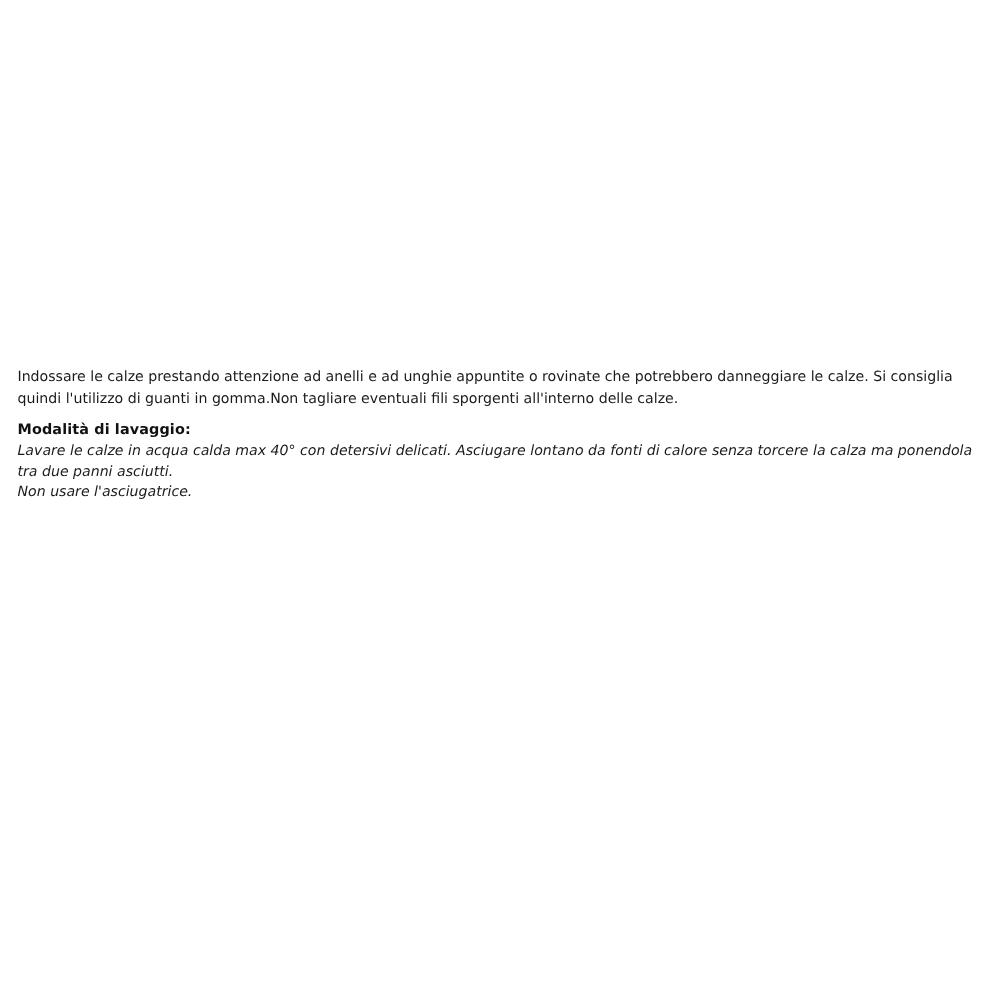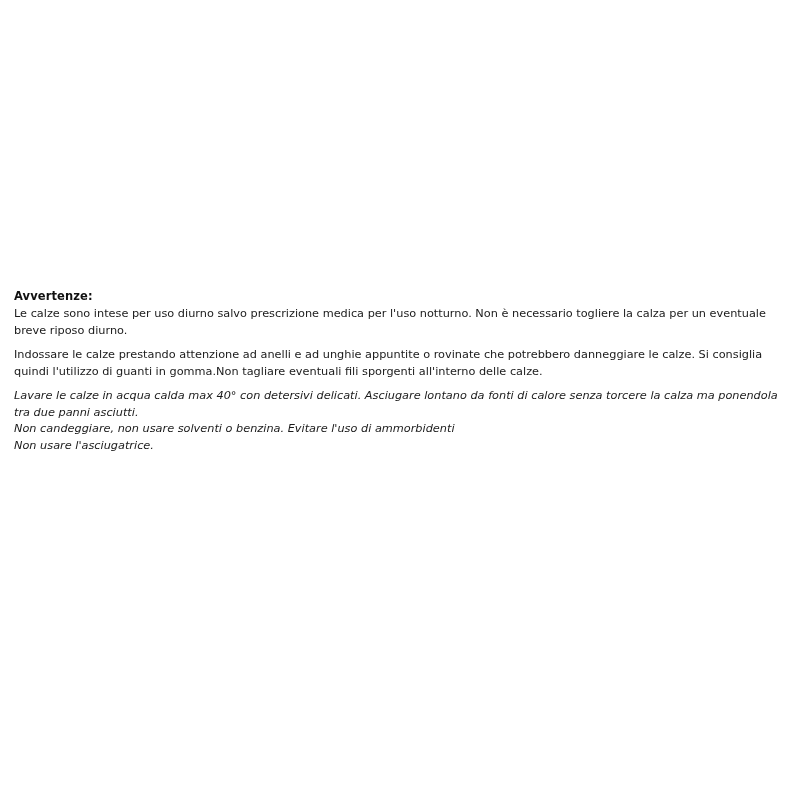--- a/index.html
+++ b/index.html
@@ -53,33 +53,29 @@
     margin: 0;
     font-style: italic;
   }
 </style>
 </head>
 <body>
 
 <div class="page">
   <div class="content">
 
-    <div class="section">
-      <p class="section-heading">Avvertenze:</p>
-      <p class="para">Le calze sono intese per uso diurno salvo prescrizione medica per l'uso notturno. Non è necessario togliere la calza per un eventuale breve riposo diurno.</p>
-    </div>
 
     <div class="gap-small"></div>
 
     <div class="section">
       <p class="para">Indossare le calze prestando attenzione ad anelli e ad unghie appuntite o rovinate che potrebbero danneggiare le calze. Si consiglia quindi l'utilizzo di guanti in gomma.Non tagliare eventuali fili sporgenti all'interno delle calze.</p>
     </div>
 
     <div class="gap-mid"></div>
 
     <div class="section washing-lines">
+      <p class="section-heading">Modalità di lavaggio:</p>
       <p class="para">Lavare le calze in acqua calda max 40° con detersivi delicati. Asciugare lontano da fonti di calore senza torcere la calza ma ponendola tra due panni asciutti.</p>
-      <p class="para">Non candeggiare, non usare solventi o benzina. Evitare l'uso di ammorbidenti</p>
       <p class="para">Non usare l'asciugatrice.</p>
     </div>
 
   </div>
 </div>
 
 </body></html>

